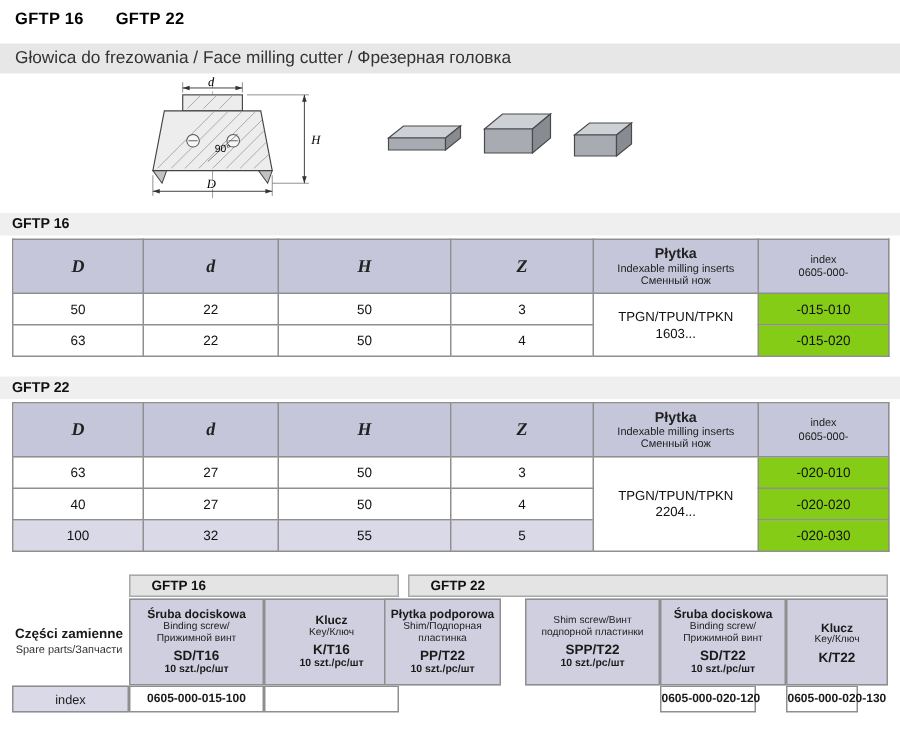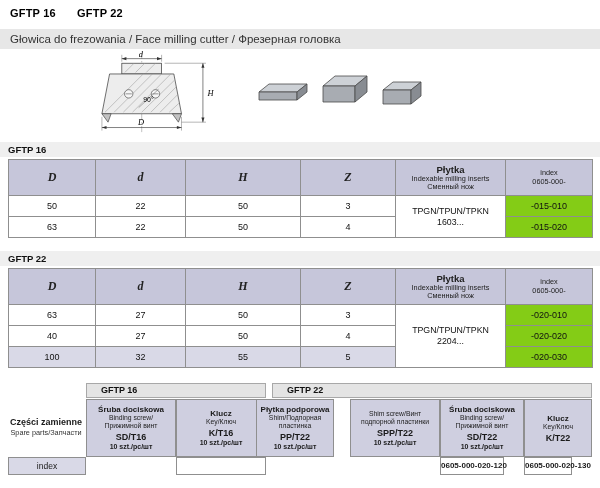--- a/index.html
+++ b/index.html
@@ -290,18 +290,19 @@
     </div>
     <div class="abs pcell" style="left:516px;width:68px">
       <div class="nm">Klucz</div>
       <div class="sb">Key/Ключ</div>
       <div class="sb"></div>
       <div class="cd">K/T22</div>
       <div class="qt"></div>
     </div>
 
     <div class="abs irow ilab" style="left:0;width:78px">index</div>
+    <div class="abs irow" style="left:78px;width:90px">0605-000-015-100</div>
     <div class="abs irow" style="left:168px;width:90px"></div>
     <div class="abs irow" style="left:432px;width:64px">0605-000-020-120</div>
     <div class="abs irow" style="left:516px;width:48px">0605-000-020-130</div>
   </div>
 
 </div>
 
 </body></html>

